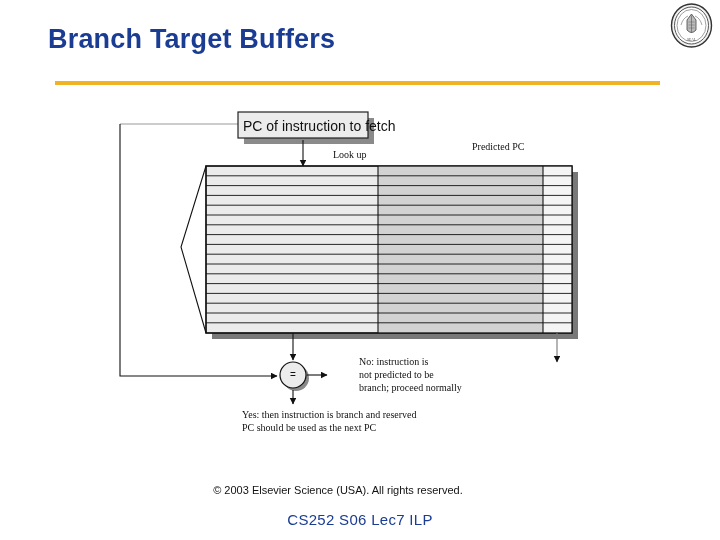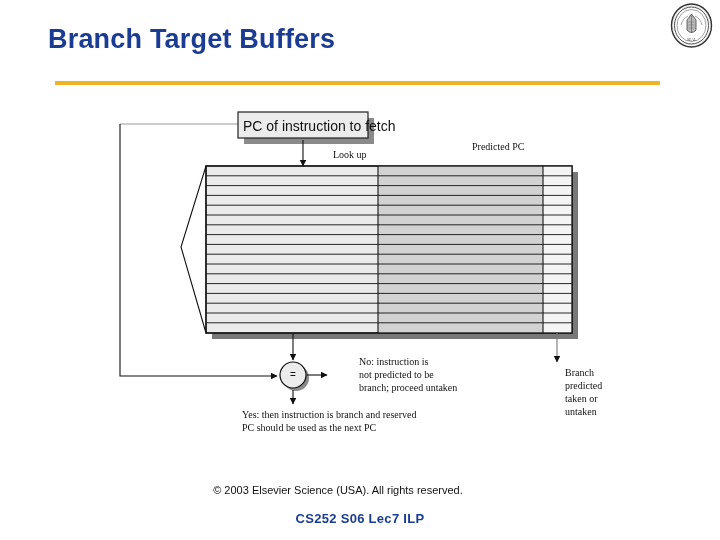--- a/index.html
+++ b/index.html
@@ -101,22 +101,22 @@
     color: #111111;
   }
 
   
   .footer {
     position: absolute;
     left: 0;
     top: 511px;
     width: 720px;
     text-align: center;
-    font-size: 13px;
-    font-weight: bold;
+    font-size: 15px;
+    font-weight: normal;
     color: #1a3c93;
     letter-spacing: 0.3px;
   }
 </style>
 </head>
 <body>
 
 <div class="slide">
 
   <div class="slide-title">Branch Target Buffers</div>
@@ -210,28 +210,24 @@
 
     <div class="fig-label lbl-lookup">Look up</div>
 
     <div class="fig-label lbl-predpc">Predicted PC</div>
 
 
     <div class="eq-sign">=</div>
 
     <div class="fig-label lbl-no">No:  instruction is
 not predicted to be
-branch; proceed untaken</div>
+branch; proceed normally</div>
 
     <div class="fig-label lbl-yes">Yes:  then instruction is branch and reserved
 PC should be used as the next PC</div>
 
-    <div class="fig-label lbl-branchpr">Branch
-predicted
-taken or
-untaken</div>
 
     <div class="copyright">© 2003 Elsevier Science (USA). All rights reserved.</div>
   </div>
 
   <div class="footer">CS252 S06 Lec7 ILP</div>
 
 </div>
 
 </body></html>

